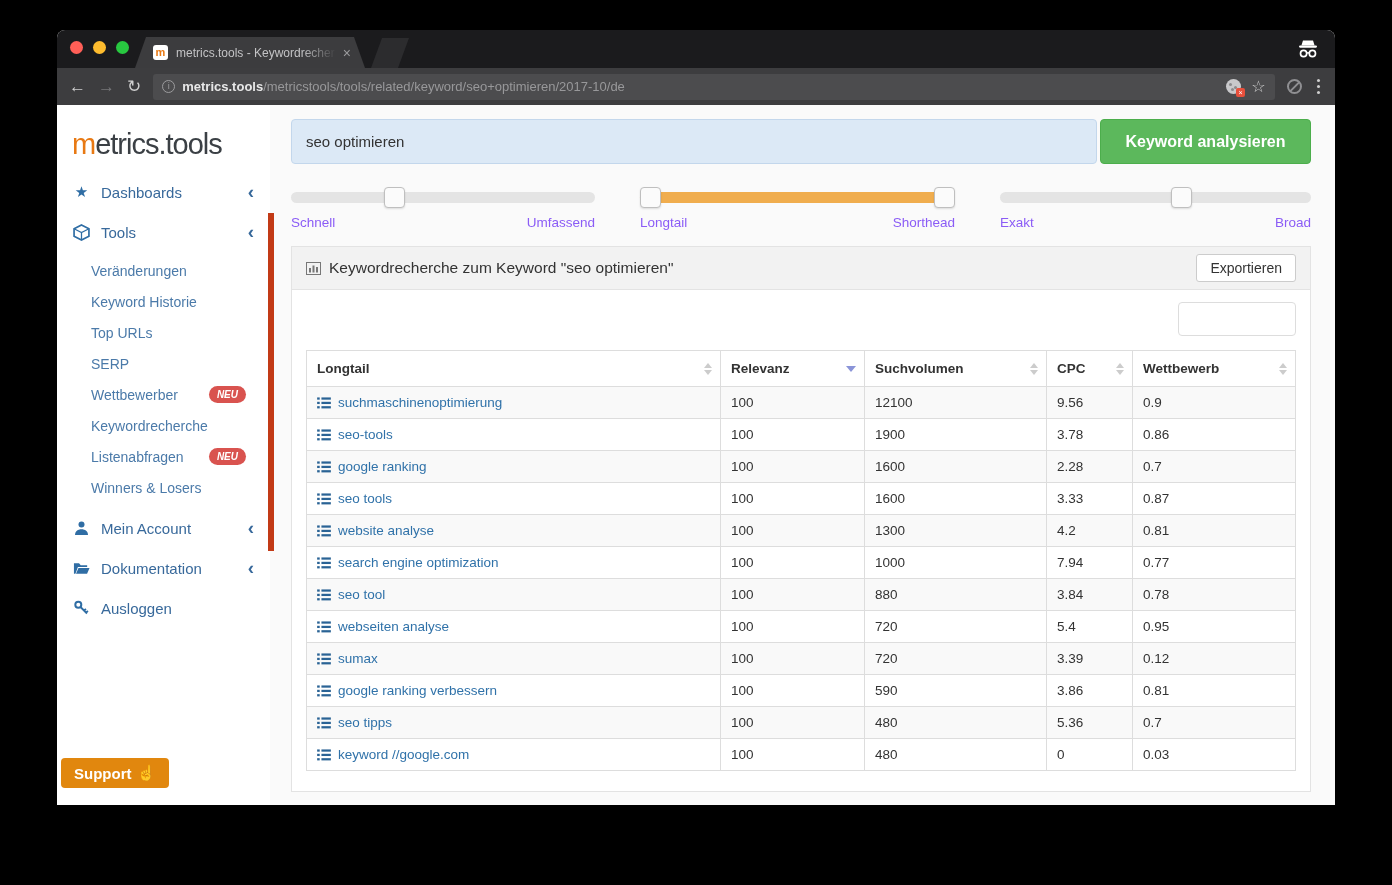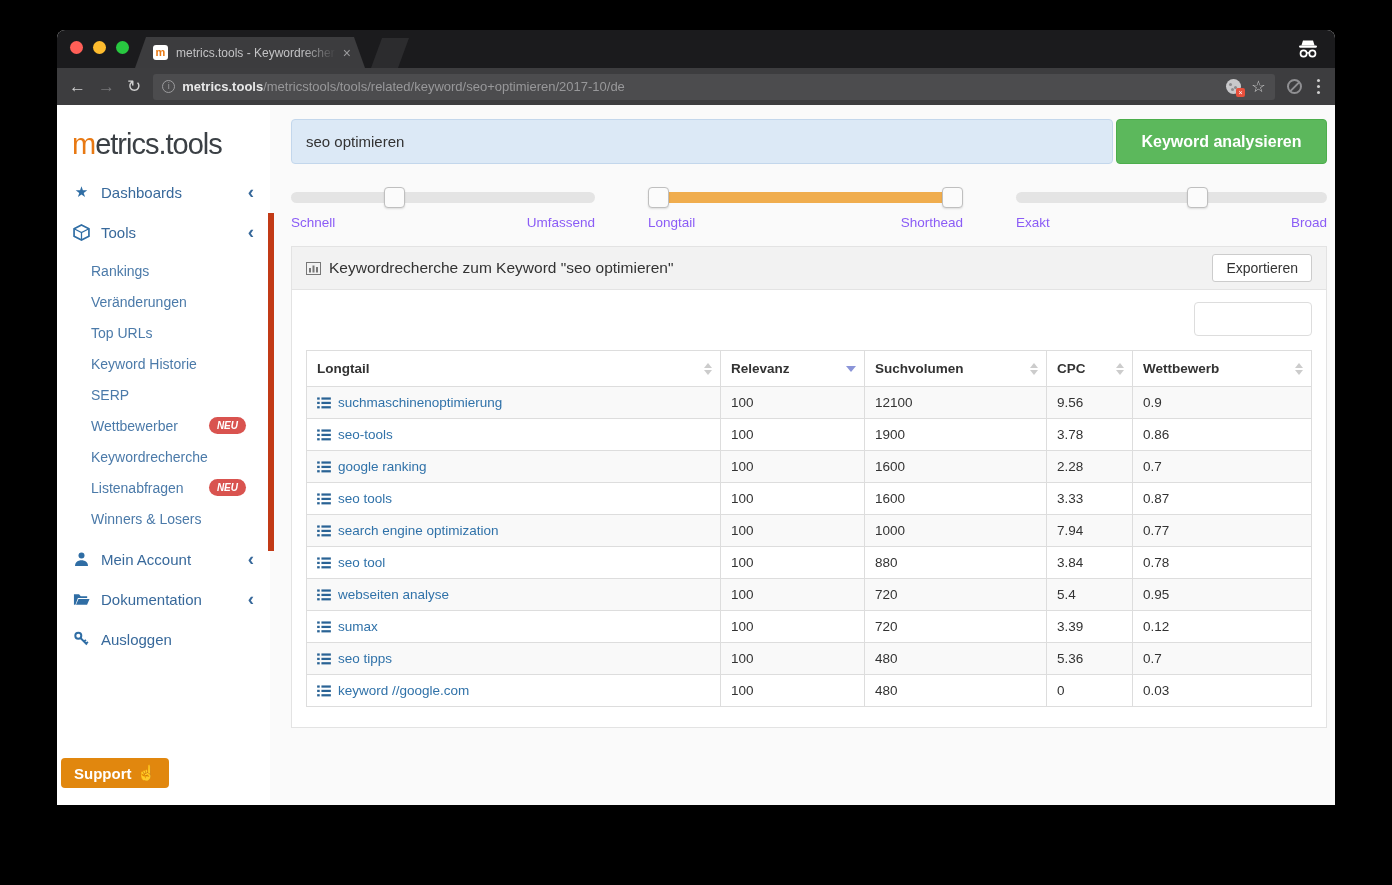--- a/index.html
+++ b/index.html
@@ -65,21 +65,21 @@
   .submenu { list-style:none; margin:3px 0 5px; }
   .submenu li { display:flex; align-items:center; height:31px; padding-left:34px; font-size:14px;
                 color:#4b7aa9; cursor:pointer; }
   .nbadge { margin-left:auto; margin-right:24px; background:#d9534f; color:#fff; font-size:10px;
             font-weight:bold; padding:3px 8px; border-radius:10px;font-style:italic; }
   .accent-bar { position:absolute; left:211px; top:108px; width:6px; height:338px; background:#c23a16; }
   .support-btn { position:absolute; left:4px; bottom:17px; background:#e1870e; border:none; color:#fff;
                  font-weight:bold; font-size:15px; padding:6px 13px; border-radius:4px;
                  font-family:"Liberation Sans", sans-serif; display:flex; gap:6px; align-items:center; }
 
-  .main { flex:1; padding:14px 8px 0 21px; overflow:hidden; }
+  .main { flex:1; padding:14px 24px 0 21px; overflow:hidden; }
   .search-row { display:flex; gap:3px; }
   .kw-input { flex:1; height:45px; background:#dce9f6; border:1px solid #c3d7ec; border-radius:4px;
               padding:0 14px; font-size:15px; color:#333; font-family:"Liberation Sans", sans-serif; }
   .analyze-btn { width:211px; height:45px; background:#5cb85c; border:1px solid #4cae4c; border-radius:4px;
                  color:#fff; font-size:16px; font-weight:bold; font-family:"Liberation Sans", sans-serif; }
 
   .sliders-row { margin-top:28px; display:flex; justify-content:space-between; }
   .slider-group { }
   .sg1{width:304px;} .sg2{width:315px;} .sg3{width:311px;}
   .track { position:relative; height:11px; background:#e4e4e4; border-radius:6px; }
@@ -189,30 +189,27 @@
           <svg width="17" height="17" viewBox="0 0 16 16">
             <path d="M8 1 15 4.5v7L8 15 1 11.5v-7z" fill="none" stroke="#2f6da4" stroke-width="1.6"></path>
             <path d="M1 4.5 8 8l7-3.5M8 8v7" stroke="#2f6da4" stroke-width="1.2" fill="none"></path>
           </svg>
           <span>Tools</span>
           <span class="chev">‹</span>
         </div>
 
         <ul class="submenu" id="tools-submenu">
             <li>
-              <span>Rankings</span>
-            </li>
-            <li>
               <span>Veränderungen</span>
             </li>
             <li>
+              <span>Keyword Historie</span>
+            </li>
+            <li>
               <span>Top URLs</span>
-            </li>
-            <li>
-              <span>Keyword Historie</span>
             </li>
             <li>
               <span>SERP</span>
             </li>
             <li>
               <span>Wettbewerber</span>
               <span class="nbadge">NEU</span>
             </li>
             <li>
               <span>Keywordrecherche</span>
@@ -430,20 +427,41 @@
                       <span class="list-ic">
                         <svg width="14" height="12" viewBox="0 0 16 14" fill="currentColor">
                           <rect x="0" y="0.5" width="3" height="2.6"></rect>
                           <rect x="5" y="0.5" width="11" height="2.6"></rect>
                           <rect x="0" y="5.6" width="3" height="2.6"></rect>
                           <rect x="5" y="5.6" width="11" height="2.6"></rect>
                           <rect x="0" y="10.7" width="3" height="2.6"></rect>
                           <rect x="5" y="10.7" width="11" height="2.6"></rect>
                         </svg>
                       </span>
+                      <span class="kw-link">website analyse</span>
+                    </span>
+                  </td>
+                  <td>100</td>
+                  <td>1300</td>
+                  <td>4.2</td>
+                  <td>0.81</td>
+                </tr>
+                <tr>
+                  <td>
+                    <span class="kw-cell">
+                      <span class="list-ic">
+                        <svg width="14" height="12" viewBox="0 0 16 14" fill="currentColor">
+                          <rect x="0" y="0.5" width="3" height="2.6"></rect>
+                          <rect x="5" y="0.5" width="11" height="2.6"></rect>
+                          <rect x="0" y="5.6" width="3" height="2.6"></rect>
+                          <rect x="5" y="5.6" width="11" height="2.6"></rect>
+                          <rect x="0" y="10.7" width="3" height="2.6"></rect>
+                          <rect x="5" y="10.7" width="11" height="2.6"></rect>
+                        </svg>
+                      </span>
                       <span class="kw-link">search engine optimization</span>
                     </span>
                   </td>
                   <td>100</td>
                   <td>1000</td>
                   <td>7.94</td>
                   <td>0.77</td>
                 </tr>
                 <tr>
                   <td>
@@ -514,20 +532,41 @@
                       <span class="list-ic">
                         <svg width="14" height="12" viewBox="0 0 16 14" fill="currentColor">
                           <rect x="0" y="0.5" width="3" height="2.6"></rect>
                           <rect x="5" y="0.5" width="11" height="2.6"></rect>
                           <rect x="0" y="5.6" width="3" height="2.6"></rect>
                           <rect x="5" y="5.6" width="11" height="2.6"></rect>
                           <rect x="0" y="10.7" width="3" height="2.6"></rect>
                           <rect x="5" y="10.7" width="11" height="2.6"></rect>
                         </svg>
                       </span>
+                      <span class="kw-link">google ranking verbessern</span>
+                    </span>
+                  </td>
+                  <td>100</td>
+                  <td>590</td>
+                  <td>3.86</td>
+                  <td>0.81</td>
+                </tr>
+                <tr>
+                  <td>
+                    <span class="kw-cell">
+                      <span class="list-ic">
+                        <svg width="14" height="12" viewBox="0 0 16 14" fill="currentColor">
+                          <rect x="0" y="0.5" width="3" height="2.6"></rect>
+                          <rect x="5" y="0.5" width="11" height="2.6"></rect>
+                          <rect x="0" y="5.6" width="3" height="2.6"></rect>
+                          <rect x="5" y="5.6" width="11" height="2.6"></rect>
+                          <rect x="0" y="10.7" width="3" height="2.6"></rect>
+                          <rect x="5" y="10.7" width="11" height="2.6"></rect>
+                        </svg>
+                      </span>
                       <span class="kw-link">seo tipps</span>
                     </span>
                   </td>
                   <td>100</td>
                   <td>480</td>
                   <td>5.36</td>
                   <td>0.7</td>
                 </tr>
                 <tr>
                   <td>

